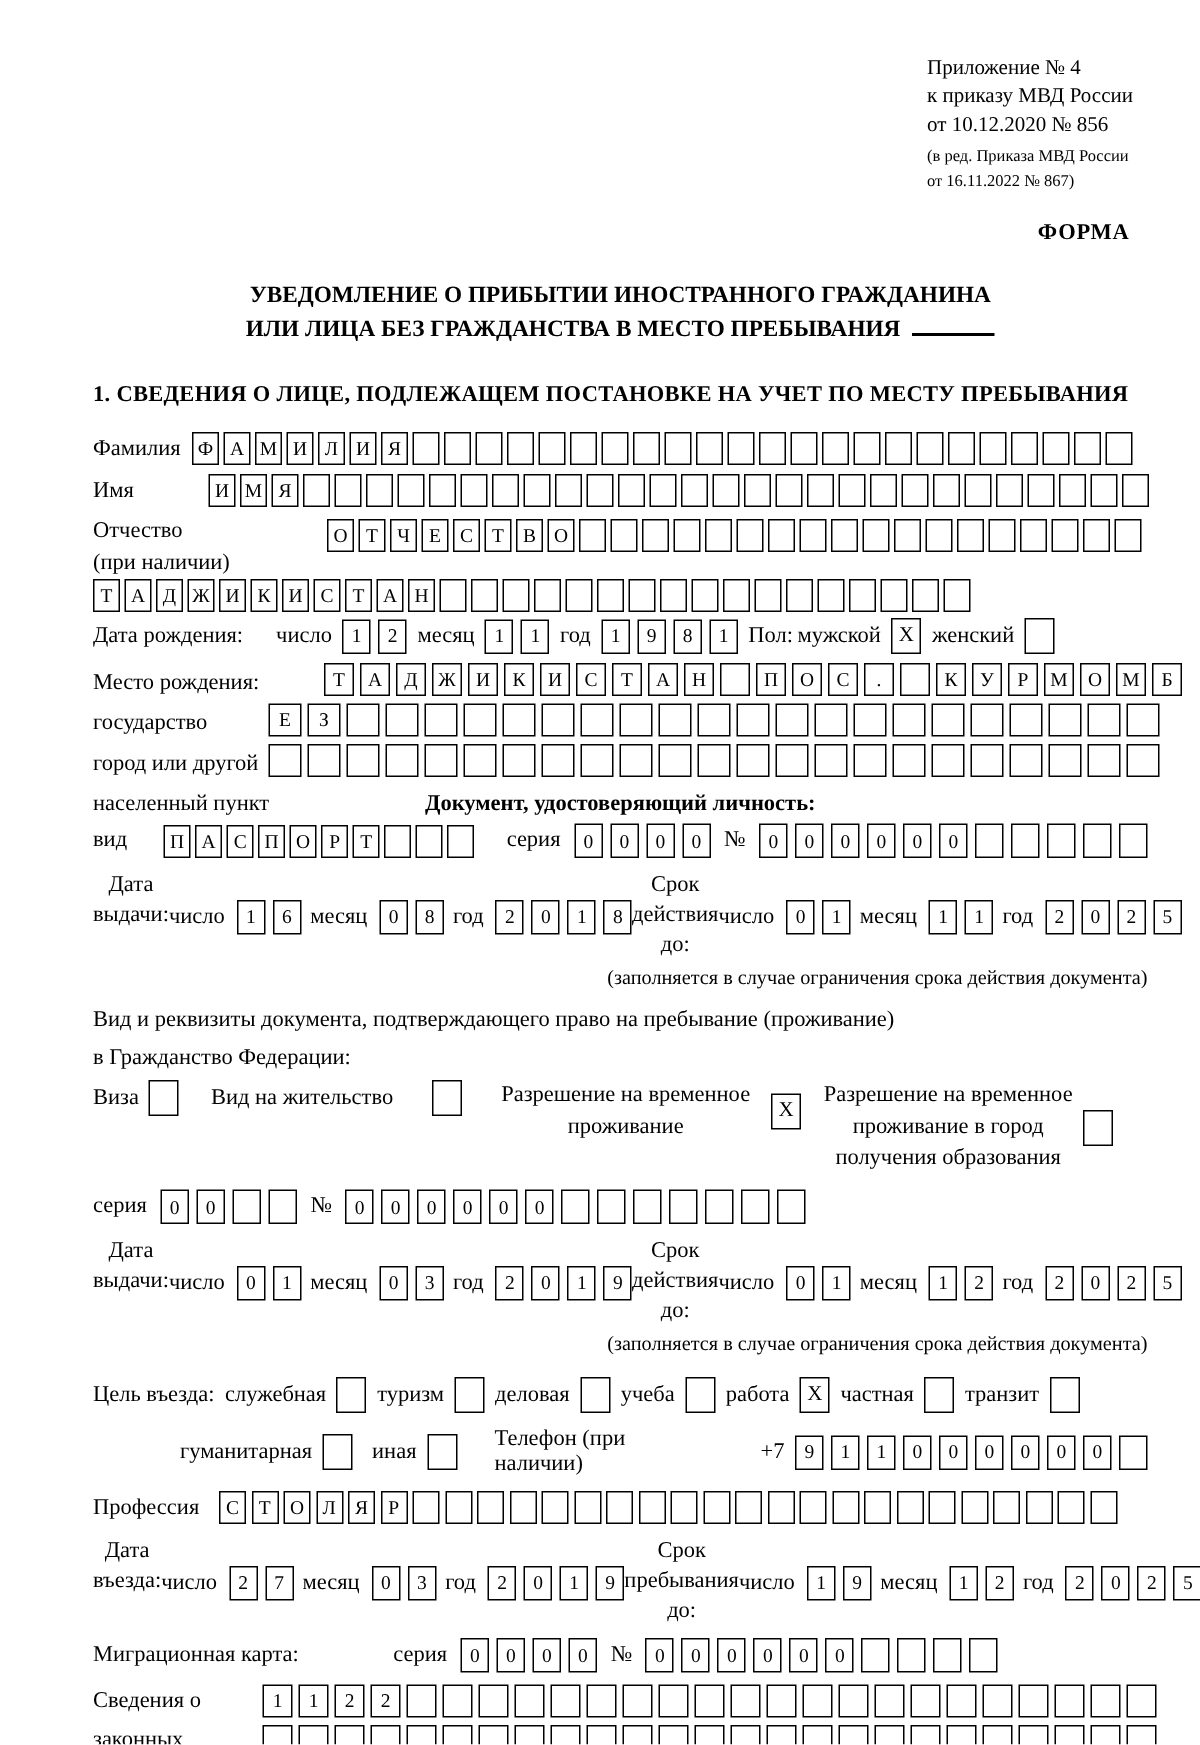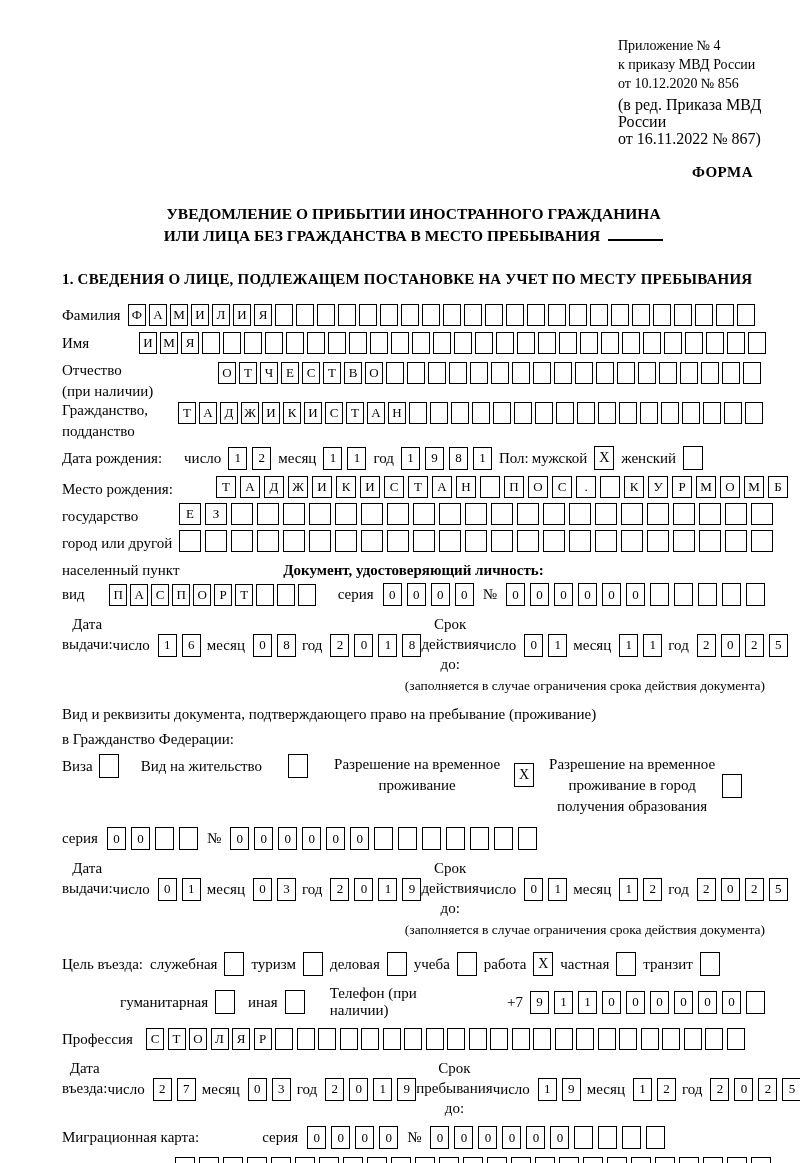--- a/index.html
+++ b/index.html
@@ -1,21 +1,21 @@
 <!DOCTYPE html>
 <html><head>
 <meta charset="utf-8">
 <style>
   html,body{margin:0;padding:0;}
   .page{width:800px;height:1163px;background:#ffffff;color:#000;
         font-family:"Liberation Serif","DejaVu Serif",serif;font-size:15px;
         position:relative;overflow:hidden;box-sizing:border-box;padding:36px 35px 0 62px;}
   
   .appendix{margin-left:556px;font-size:14px;line-height:19px;}
-  .amendment{margin-left:556px;font-size:16px;line-height:17px;margin-top:3px;}
+  .amendment{margin-left:556px;font-size:11px;line-height:17px;margin-top:3px;}
   .forma{font-weight:bold;font-size:15px;text-align:right;padding-right:12px;margin-top:17px;letter-spacing:.5px;}
   .title{font-weight:bold;font-size:15.5px;text-align:center;line-height:22px;margin-top:22px;}
   .blank{display:inline-block;width:55px;border-bottom:2px solid #000;height:14px;margin-left:8px;}
   .sect{font-weight:bold;font-size:15px;margin-top:24px;letter-spacing:.2px;}
   
   .cells{display:inline-flex;gap:3px;align-items:center;flex:0 0 auto;}
   .cell{flex:0 0 auto;width:18px;height:22px;border:1.6px solid #000;box-sizing:border-box;
         display:flex;align-items:center;justify-content:center;font-size:13px;}
   .cells.wide{gap:4px}.cells.wide .cell{width:20px;}
   .cells.wider{gap:4px}.cells.wider .cell{width:22px;}
@@ -164,24 +164,20 @@
         <span class="cell"></span>
         <span class="cell"></span>
         <span class="cell"></span>
         <span class="cell"></span>
         <span class="cell"></span>
         <span class="cell"></span>
       </span>
   </div>
 
   <div class="frow top" style="margin-top:-2px;">
-    <span class="lab w116 lines">
-      <div>Гражданство,</div>
-      <div>подданство</div>
-    </span>
     <span class="cells" style="margin-top:2px;">
         <span class="cell">Т</span>
         <span class="cell">А</span>
         <span class="cell">Д</span>
         <span class="cell">Ж</span>
         <span class="cell">И</span>
         <span class="cell">К</span>
         <span class="cell">И</span>
         <span class="cell">С</span>
         <span class="cell">Т</span>

